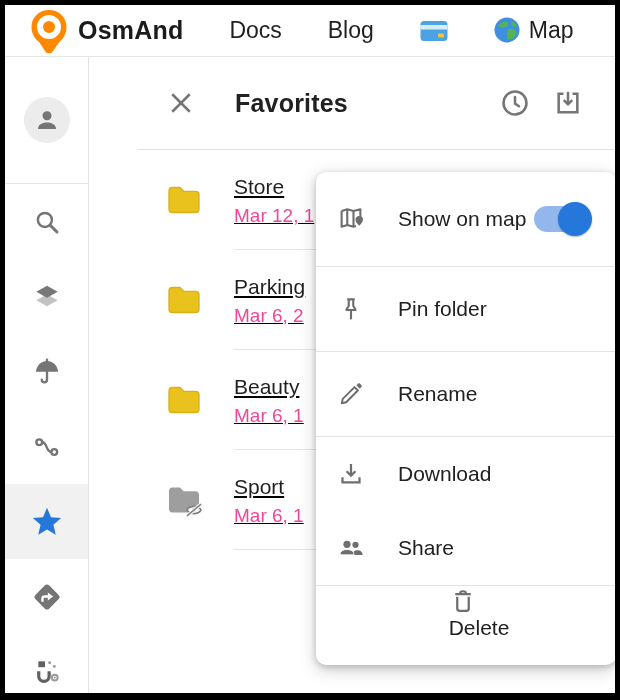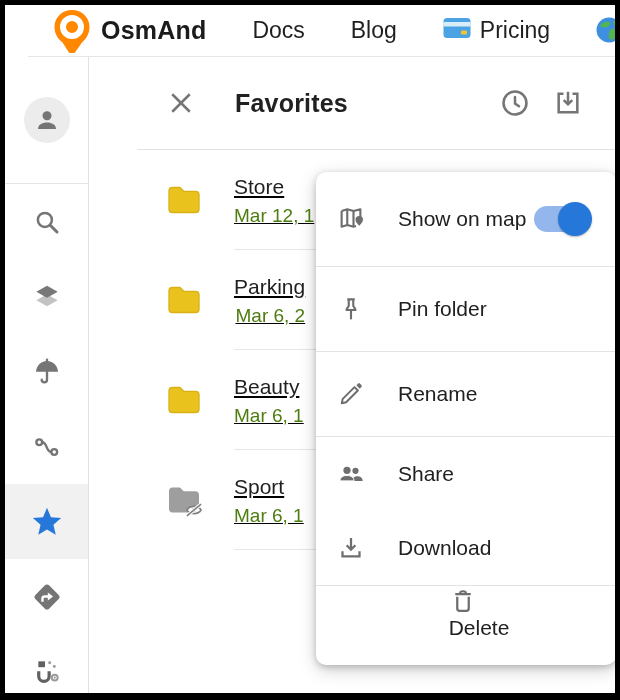--- a/index.html
+++ b/index.html
@@ -1,18 +1,18 @@
 <!DOCTYPE html>
 <html><head>
 <meta charset="utf-8">
 <style>
   * { margin:0; padding:0; box-sizing:border-box; }
   html,body { width:620px; height:700px; }
   body { background:#000; font-family:"Liberation Sans", sans-serif; position:relative; overflow:hidden; }
-  .frame { position:absolute; left:5px; top:5px; width:610px; height:688px; background:#fff; overflow:hidden;padding-left:23px; }
+  .frame { position:absolute; left:5px; top:5px; width:610px; height:688px; background:#fff; overflow:hidden; }
 
   
   .navbar { height:52px; display:flex; align-items:center; border-bottom:1px solid #e6e6e6; background:#fff; white-space:nowrap; overflow:hidden; }
   .brand-logo { width:38px; height:44px; margin-left:25px; flex:0 0 auto; }
   .brand-name { font-size:25px; font-weight:700; color:#1b1b1b; margin-left:10px; letter-spacing:.2px; }
   .nav-link { font-size:23px; font-weight:500; color:#1f1f1f; margin-left:46px; display:flex; align-items:flex-start; gap:9px; }
   .nav-link svg { flex:0 0 auto; }
 
   
   .main { position:absolute; top:52px; left:0; right:0; bottom:0; display:flex;gap:48px; }
@@ -31,21 +31,21 @@
   .panel-title { font-size:25px; font-weight:700; color:#212121; margin-left:38px; letter-spacing:.2px; }
   .header-spacer { flex:1; }
   .hdr-icon { width:34px; height:34px; display:flex; align-items:center; justify-content:center; margin-left:19px; }
   .panel-divider { height:1px; background:#e2e2e2; }
 
   
   .folder-row { height:100px; position:relative; display:flex; align-items:center; padding-left:27px; }
   .folder-icon-wrap { width:40px; height:40px; position:relative; flex:0 0 auto; }
   .folder-text { margin-left:30px;text-decoration:underline; }
   .folder-name { font-size:21px; color:#1f1f1f; line-height:27px; }
-  .folder-date { font-size:19px; color:#4d7c0f; line-height:25px; margin-top:3px;text-align:right; }
+  .folder-date { font-size:19px; color:#ec4899; line-height:25px; margin-top:3px; }
   .row-divider { position:absolute; left:97px; right:0; bottom:0; height:1px; background:#e6e6e6; }
   .eye-off-badge { position:absolute; right:-3px; bottom:-3px; }
 
   
   .context-menu { position:absolute; left:179px; top:115px; width:300px; background:#fff; border-radius:10px;
                   box-shadow:0 2px 6px rgba(0,0,0,.18), 0 5px 18px rgba(0,0,0,.20); overflow:hidden; z-index:5; }
   .menu-row { display:flex; align-items:center; padding-left:20px; padding-right:26px; }
   .menu-icon { width:30px; height:30px; flex:0 0 auto; display:flex; align-items:center; justify-content:center; }
   .menu-label { font-size:21px; color:#212121; margin-left:32px; }
   .menu-divider { height:1px; background:#e3e3e3; }
@@ -74,21 +74,20 @@
     </a>
     <a class="nav-link">
       <span>Blog</span>
     </a>
     <a class="nav-link">
       <svg width="28" height="22" viewBox="0 0 28 22">
         <rect x="0.5" y="1" width="27" height="20" rx="3.5" fill="#4ba3e3"></rect>
         <rect x="0.5" y="5" width="27" height="4.5" fill="#d9edf9"></rect>
         <rect x="18" y="13.5" width="6" height="4" rx="1" fill="#f3c433"></rect>
       </svg>
-      <span>Pricing</span>
     </a>
     <a class="nav-link">
       <svg width="26" height="26" viewBox="0 0 26 26">
         <circle cx="13" cy="13" r="12.5" fill="#3f8fe0"></circle>
         <path d="M4 8 C7 5 10 4 13 5 C15 6 14 9 11 10 C8 11 6 11 4 8 Z" fill="#53b455"></path>
         <path d="M15 12 C19 11 22 13 22.5 16 C21 21 17 23 13.5 22.5 C12 19 12.5 14 15 12 Z" fill="#53b455"></path>
         <path d="M18 3.5 C20.5 5 22 7 22.5 9.5 C20.5 10.5 18 9.5 17.5 7.5 C17 5.8 17.2 4.5 18 3.5 Z" fill="#53b455"></path>
       </svg>
       <span>Map</span>
     </a>
@@ -284,39 +283,39 @@
               <path d="M16.3 5 L17.6 3.7 A1.1 1.1 0 0 1 19.2 3.7 L20.3 4.8 A1.1 1.1 0 0 1 20.3 6.4 L19 7.7 Z" fill="#6e6e6e"></path>
             </svg>
           </div>
           <div class="menu-label">Rename</div>
         </div>
         <div class="menu-divider"></div>
 
         <div class="menu-row h74">
           <div class="menu-icon">
             <svg width="30" height="30" viewBox="0 0 24 24">
+              <line x1="12" y1="4" x2="12" y2="13" stroke="#6e6e6e" stroke-width="1.8"></line>
+              <path d="M8.5 9.8 L12 13.3 L15.5 9.8" fill="none" stroke="#6e6e6e" stroke-width="1.8"></path>
+              <path d="M5.2 14.5 V18.6 H18.8 V14.5" fill="none" stroke="#6e6e6e" stroke-width="1.8"></path>
+            </svg>
+          </div>
+          <div class="menu-label">Download</div>
+        </div>
+
+        <div class="menu-row h74">
+          <div class="menu-icon">
+            <svg width="30" height="30" viewBox="0 0 24 24">
               <circle cx="15.6" cy="9.4" r="2.5" fill="#6e6e6e"></circle>
               <path d="M12.9 17.5 C12.9 15.1 14.9 13.8 17.2 13.8 C19 13.8 21.3 14.8 21.3 17.5 Z" fill="#6e6e6e"></path>
               <circle cx="8.8" cy="9" r="2.9" fill="#6e6e6e"></circle>
               <path d="M3.2 17.5 C3.2 14.5 5.8 13.2 8.8 13.2 C11.8 13.2 14.4 14.5 14.4 17.5 Z" fill="#6e6e6e" stroke="#ffffff" stroke-width="0.8"></path>
             </svg>
           </div>
           <div class="menu-label">Share</div>
         </div>
-
-        <div class="menu-row h74">
-          <div class="menu-icon">
-            <svg width="30" height="30" viewBox="0 0 24 24">
-              <line x1="12" y1="4" x2="12" y2="13" stroke="#6e6e6e" stroke-width="1.8"></line>
-              <path d="M8.5 9.8 L12 13.3 L15.5 9.8" fill="none" stroke="#6e6e6e" stroke-width="1.8"></path>
-              <path d="M5.2 14.5 V18.6 H18.8 V14.5" fill="none" stroke="#6e6e6e" stroke-width="1.8"></path>
-            </svg>
-          </div>
-          <div class="menu-label">Download</div>
-        </div>
         <div class="menu-divider"></div>
 
         <div class="menu-row h80">
           <div class="menu-icon">
             <svg width="30" height="30" viewBox="0 0 24 24">
               <line x1="5.8" y1="6.4" x2="18.2" y2="6.4" stroke="#6e6e6e" stroke-width="1.8"></line>
               <path d="M9.6 6 C9.6 4.9 10.6 4.2 12 4.2 C13.4 4.2 14.4 4.9 14.4 6" fill="none" stroke="#6e6e6e" stroke-width="1.6"></path>
               <path d="M7.4 8.6 V18 C7.4 19 8.2 19.8 9.2 19.8 H14.8 C15.8 19.8 16.6 19 16.6 18 V8.6" fill="none" stroke="#6e6e6e" stroke-width="1.8"></path>
             </svg>
           </div>

